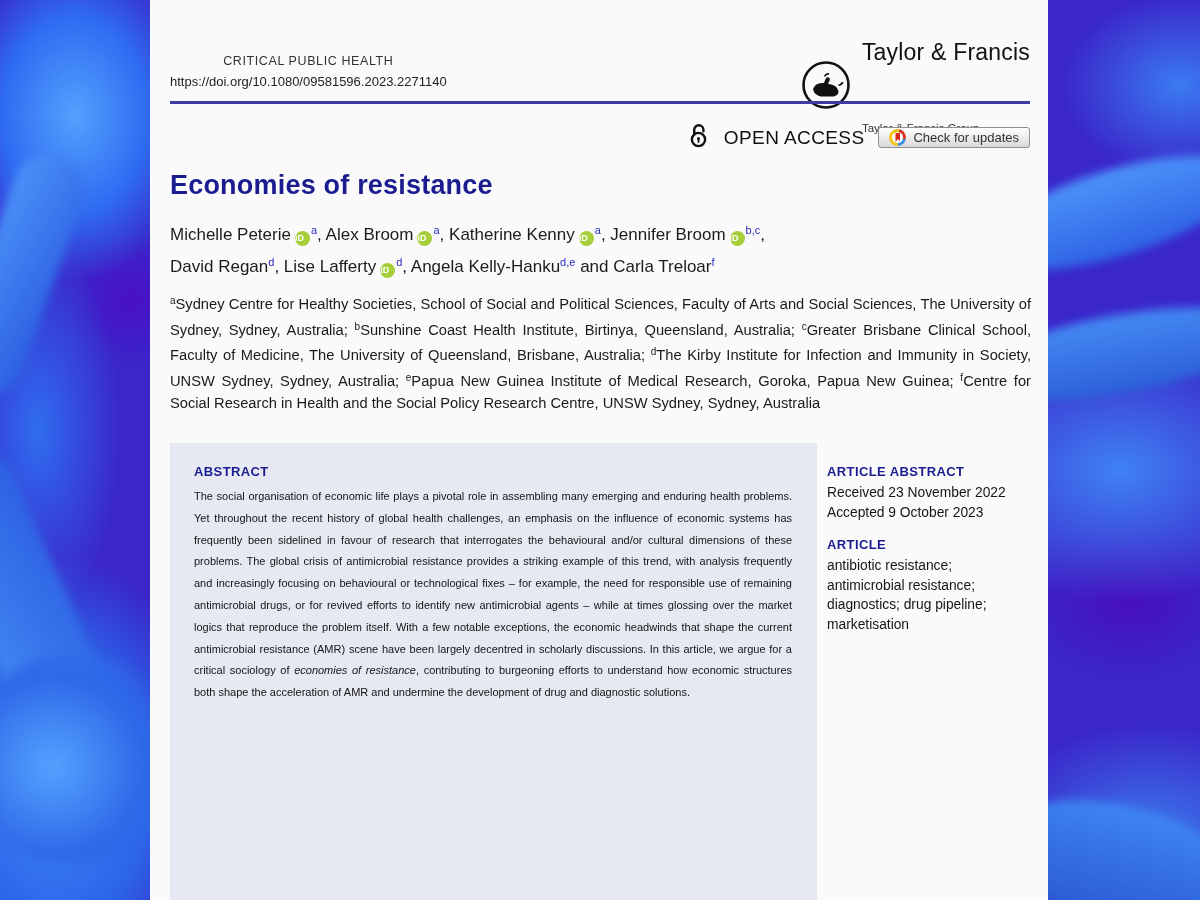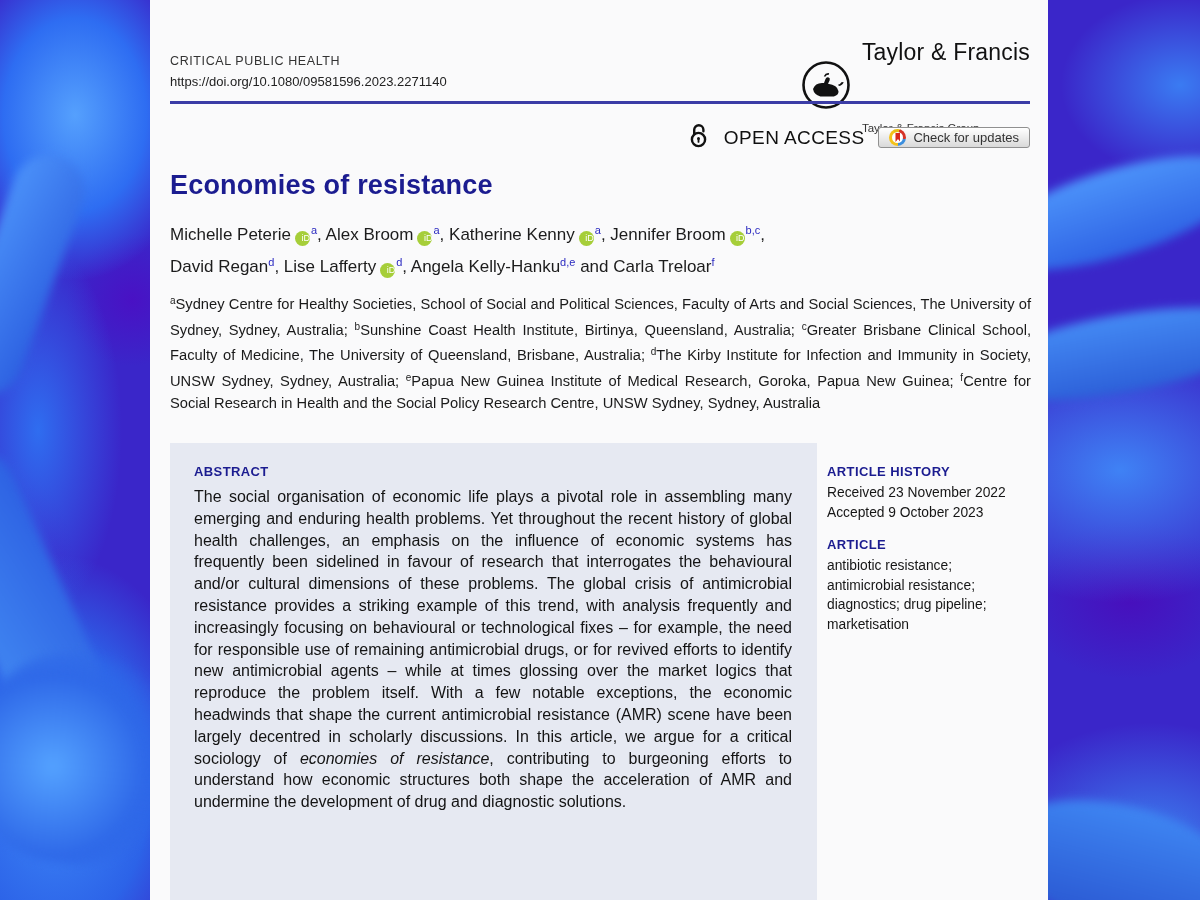--- a/index.html
+++ b/index.html
@@ -36,21 +36,21 @@
   .rod-e{right:-46px;bottom:-26px;width:250px;height:120px;border-radius:50%;transform:rotate(14deg);background:linear-gradient(#3e85f2,#2a58d2);}
   .rod-f{left:-26px;bottom:36px;width:200px;height:210px;border-radius:45%;transform:rotate(9deg);background:radial-gradient(circle at 40% 55%, #54a2ff 0%, #2e68e8 55%, rgba(46,104,232,0) 80%);}
 
   .page{
     position:absolute;left:150px;top:0;width:898px;height:900px;
     background:var(--page-bg);z-index:1;
   }
   .abs{position:absolute;}
 
   
-  .journal-block{left:20px;top:54px;color:#2b2b2b;}
+  .journal-block{left:20px;top:54px;color:#2b2b2b;text-align:center;}
   .journal-name{font-size:12.5px;letter-spacing:.6px;color:#333;}
   .journal-doi{font-size:13px;margin-top:6px;color:#222;}
   .publisher{right:18px;top:40px;display:flex;align-items:center;gap:10px;}
   .tf-names{display:flex;flex-direction:column;line-height:1.1;gap:40px;}
   .tf-main{font-size:23px;color:#111;letter-spacing:.2px;}
   .tf-sub{font-size:11.5px;color:#333;margin-top:17px;}
   .header-rule{left:20px;top:101px;width:860px;height:3px;background:var(--rule-blue);}
 
   .access-row{top:122px;right:18px;display:flex;align-items:center;gap:14px;}
   .open-access{display:flex;align-items:center;gap:16px;font-size:19px;letter-spacing:.4px;color:#101010;}
@@ -65,30 +65,30 @@
   .crossmark::after{content:"";position:absolute;left:3px;top:3px;width:11px;height:11px;border-radius:50%;background:#fff;}
   .crossmark .bookmark{position:absolute;z-index:2;left:6px;top:4px;width:5px;height:9px;background:#d8271c;
     clip-path:polygon(0 0,100% 0,100% 100%,50% 68%,0 100%);}
 
   
   .article-title{left:20px;top:170px;font-size:27px;font-weight:bold;color:var(--navy);letter-spacing:.2px;}
   .authors{left:20px;top:217px;width:780px;font-size:17px;color:#1c1c1c;line-height:27.5px;}
   .author-sup{color:var(--sup-blue);font-size:11px;vertical-align:6px;}
   .orcid-icon{
     display:inline-block;width:15px;height:15px;border-radius:50%;
-    background:var(--orcid-green);color:#fff;font-size:9px;font-weight:normal;
-    text-align:right;line-height:15px;vertical-align:-1px;margin:0 1px 0 4px;cursor:pointer;
+    background:var(--orcid-green);color:#fff;font-size:9px;font-weight:bold;
+    text-align:left;line-height:15px;vertical-align:-1px;margin:0 1px 0 4px;cursor:pointer;
   }
   .affiliations{left:20px;top:290px;width:861px;font-size:14.7px;line-height:21.7px;color:var(--ink);text-align:justify;}
   .affiliations sup{font-size:10px;vertical-align:5px;}
 
   
   .abstract-box{left:20px;top:443px;width:647px;height:542px;background:var(--abstract-bg);padding:21px 25px 0 24px;}
   .abstract-heading{font-size:13px;font-weight:bold;color:var(--navy);letter-spacing:.4px;margin-bottom:7px;}
-  .abstract-text{font-size:16px;line-height:21.8px;color:#141414;text-align:justify;}
+  .abstract-text{font-size:11px;line-height:21.8px;color:#141414;text-align:justify;}
   .abstract-text .it{font-style:italic;}
 
   .sidebar{left:677px;top:464px;width:204px;}
   .side-heading{font-size:13px;font-weight:bold;color:var(--navy);letter-spacing:.4px;}
   .side-text{font-size:13.8px;line-height:19.5px;color:#161616;margin-top:4px;}
   .side-gap{height:15px;}
 </style>
 </head>
 <body>
 
@@ -148,21 +148,21 @@
   <div class="abs authors" id="authors"><span>Michelle Peterie</span><span class="orcid-icon">iD</span><sup class="author-sup">a</sup>, <span>Alex Broom</span><span class="orcid-icon">iD</span><sup class="author-sup">a</sup>, <span>Katherine Kenny</span><span class="orcid-icon">iD</span><sup class="author-sup">a</sup>, <span>Jennifer Broom</span><span class="orcid-icon">iD</span><sup class="author-sup">b,c</sup>,<br><span>David Regan</span><sup class="author-sup">d</sup>, <span>Lise Lafferty</span><span class="orcid-icon">iD</span><sup class="author-sup">d</sup>, <span>Angela Kelly-Hanku</span><sup class="author-sup">d,e</sup> and <span>Carla Treloar</span><sup class="author-sup">f</sup></div>
 
   <p class="abs affiliations" id="affiliations"><sup>a</sup>Sydney Centre for Healthy Societies, School of Social and Political Sciences, Faculty of Arts and Social Sciences, The University of Sydney, Sydney, Australia; <sup>b</sup>Sunshine Coast Health Institute, Birtinya, Queensland, Australia; <sup>c</sup>Greater Brisbane Clinical School, Faculty of Medicine, The University of Queensland, Brisbane, Australia; <sup>d</sup>The Kirby Institute for Infection and Immunity in Society, UNSW Sydney, Sydney, Australia; <sup>e</sup>Papua New Guinea Institute of Medical Research, Goroka, Papua New Guinea; <sup>f</sup>Centre for Social Research in Health and the Social Policy Research Centre, UNSW Sydney, Sydney, Australia</p>
 
   <div class="abs abstract-box">
     <div class="abstract-heading">ABSTRACT</div>
     <p class="abstract-text" id="abstract-text"><span>The social organisation of economic life plays a pivotal role in assembling many emerging and enduring health problems. Yet throughout the recent history of global health challenges, an emphasis on the influence of economic systems has frequently been sidelined in favour of research that interrogates the behavioural and/or cultural dimensions of these problems. The global crisis of antimicrobial resistance provides a striking example of this trend, with analysis frequently and increasingly focusing on behavioural or technological fixes – for example, the need for responsible use of remaining antimicrobial drugs, or for revived efforts to identify new antimicrobial agents – while at times glossing over the market logics that reproduce the problem itself. With a few notable exceptions, the economic headwinds that shape the current antimicrobial resistance (AMR) scene have been largely decentred in scholarly discussions. In this article, we argue for a critical sociology of </span><span class="it">economies of resistance</span><span>, contributing to burgeoning efforts to understand how economic structures both shape the acceleration of AMR and undermine the development of drug and diagnostic solutions.</span></p>
   </div>
 
   <div class="abs sidebar">
-    <div class="side-heading">ARTICLE HISTORY</div>
+    <div class="side-heading">ARTICLE ABSTRACT</div>
     <div class="side-text" id="history-lines">
         <div>Received 23 November 2022</div>
         <div>Accepted 9 October 2023</div>
       </div>
     <div class="side-gap"></div>
     <div class="side-heading">ARTICLE</div>
     <div class="side-text">antibiotic resistance; antimicrobial resistance; diagnostics; drug pipeline; marketisation</div>
   </div>
 
 </div>

